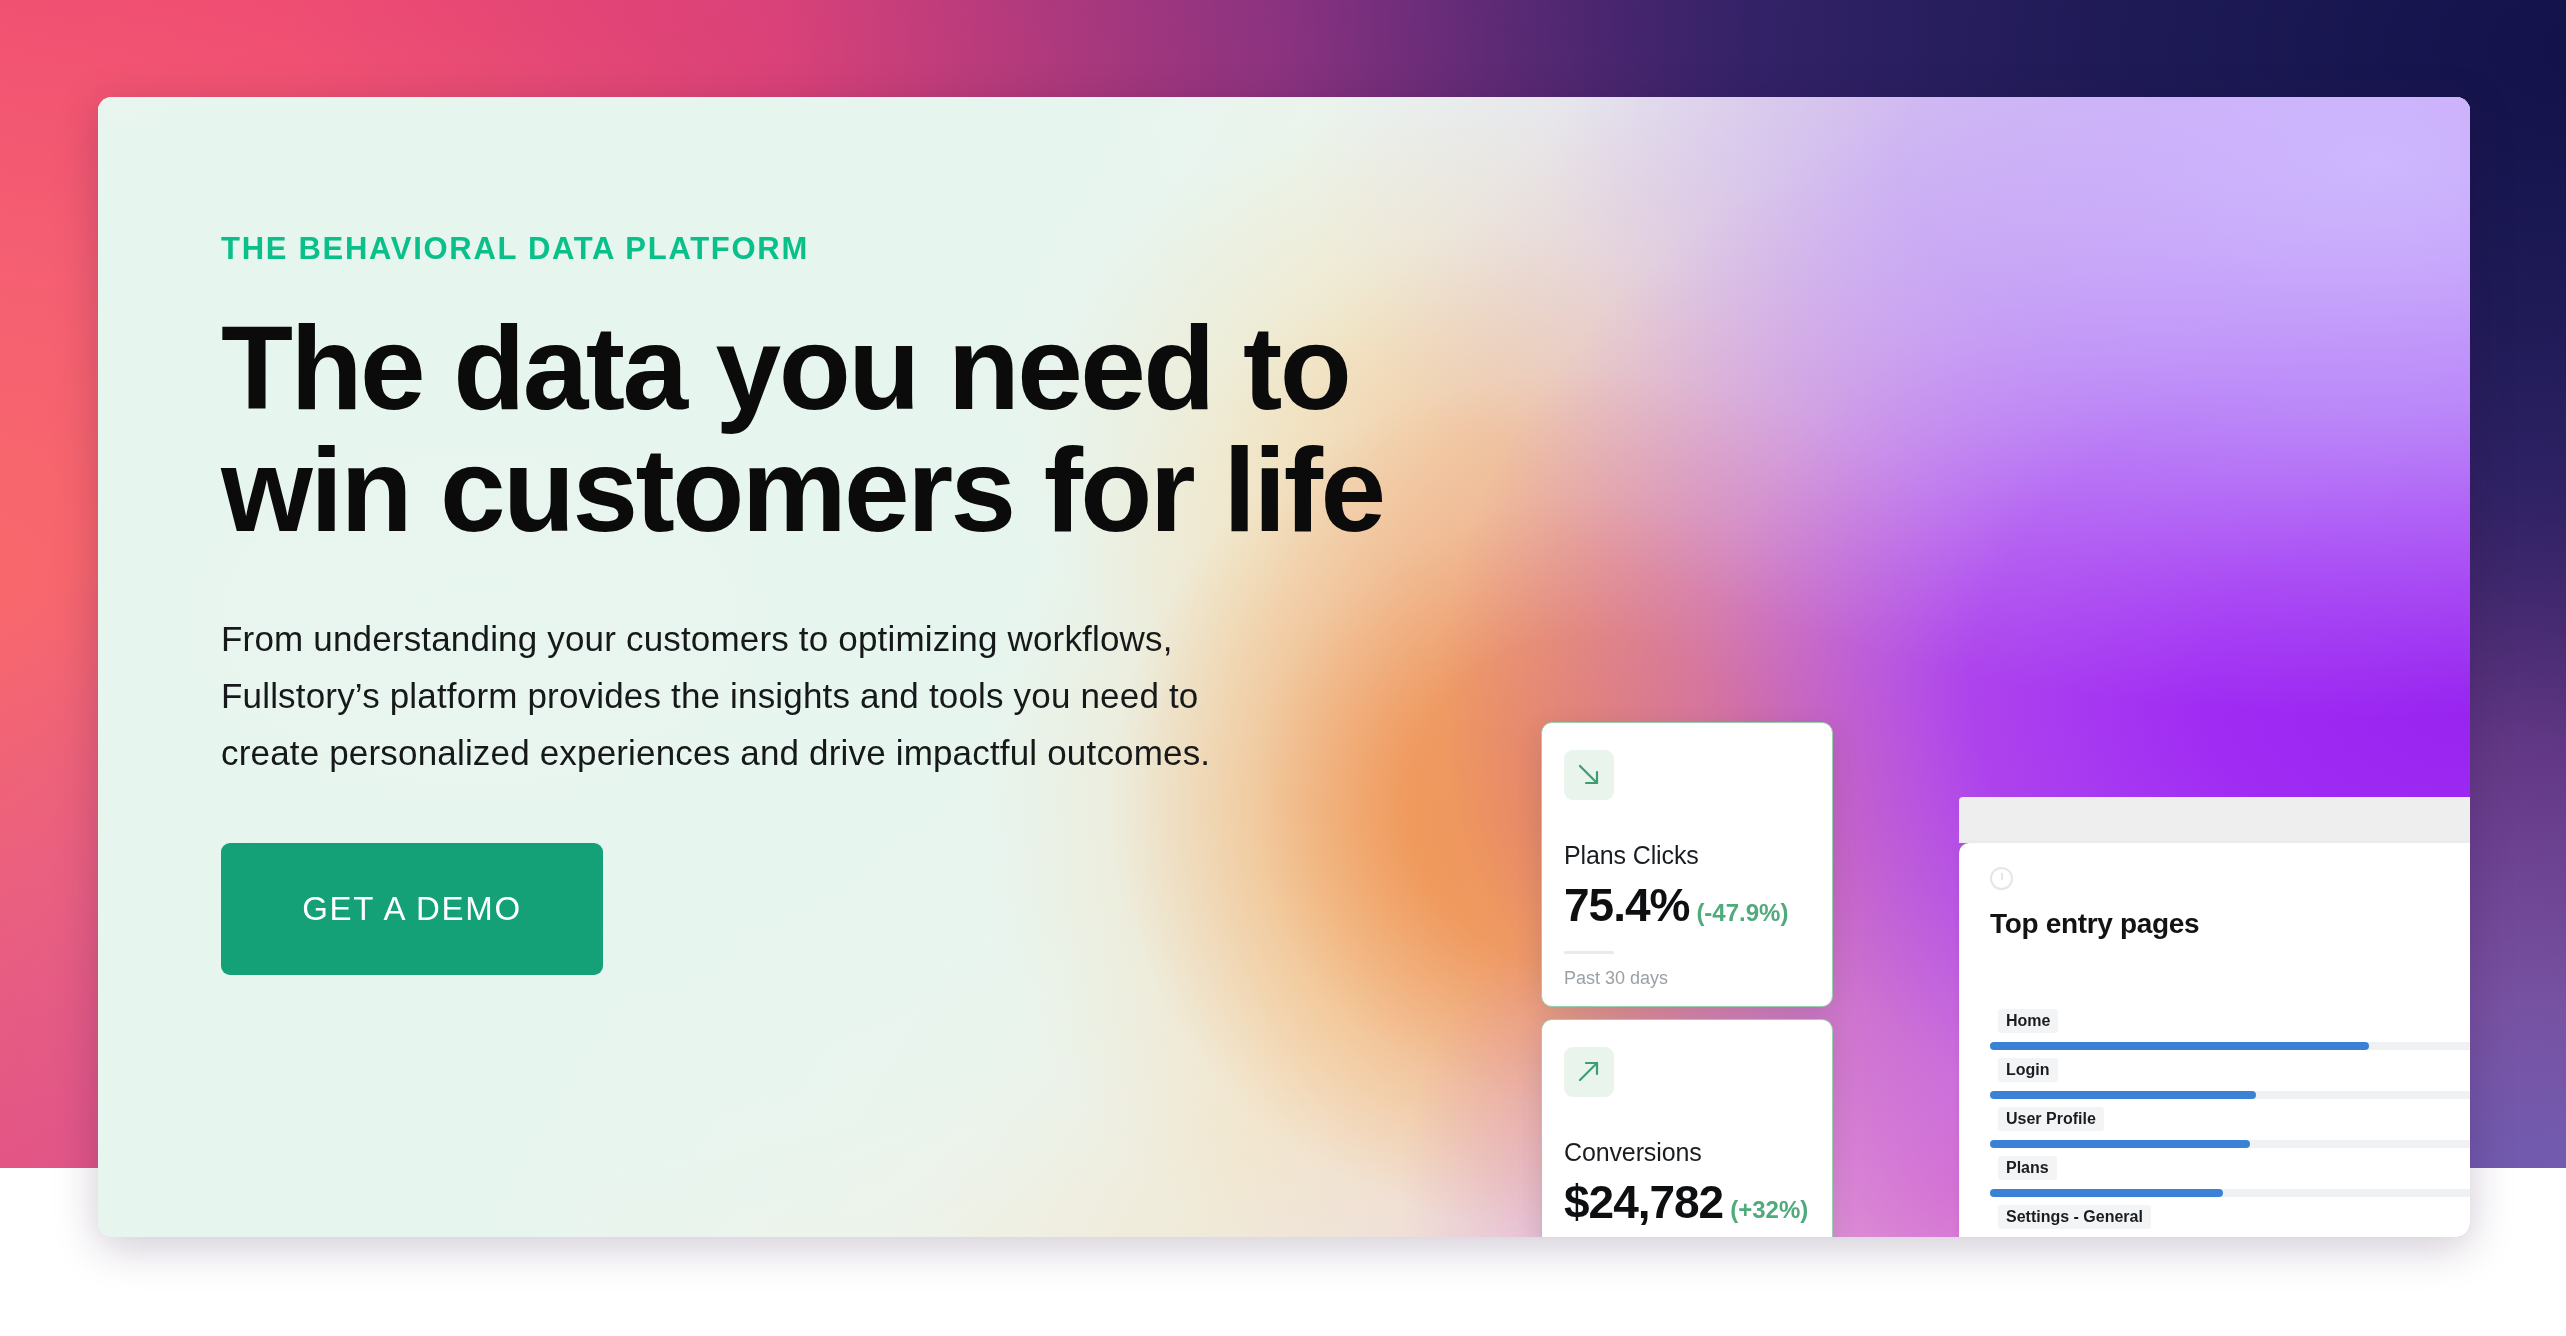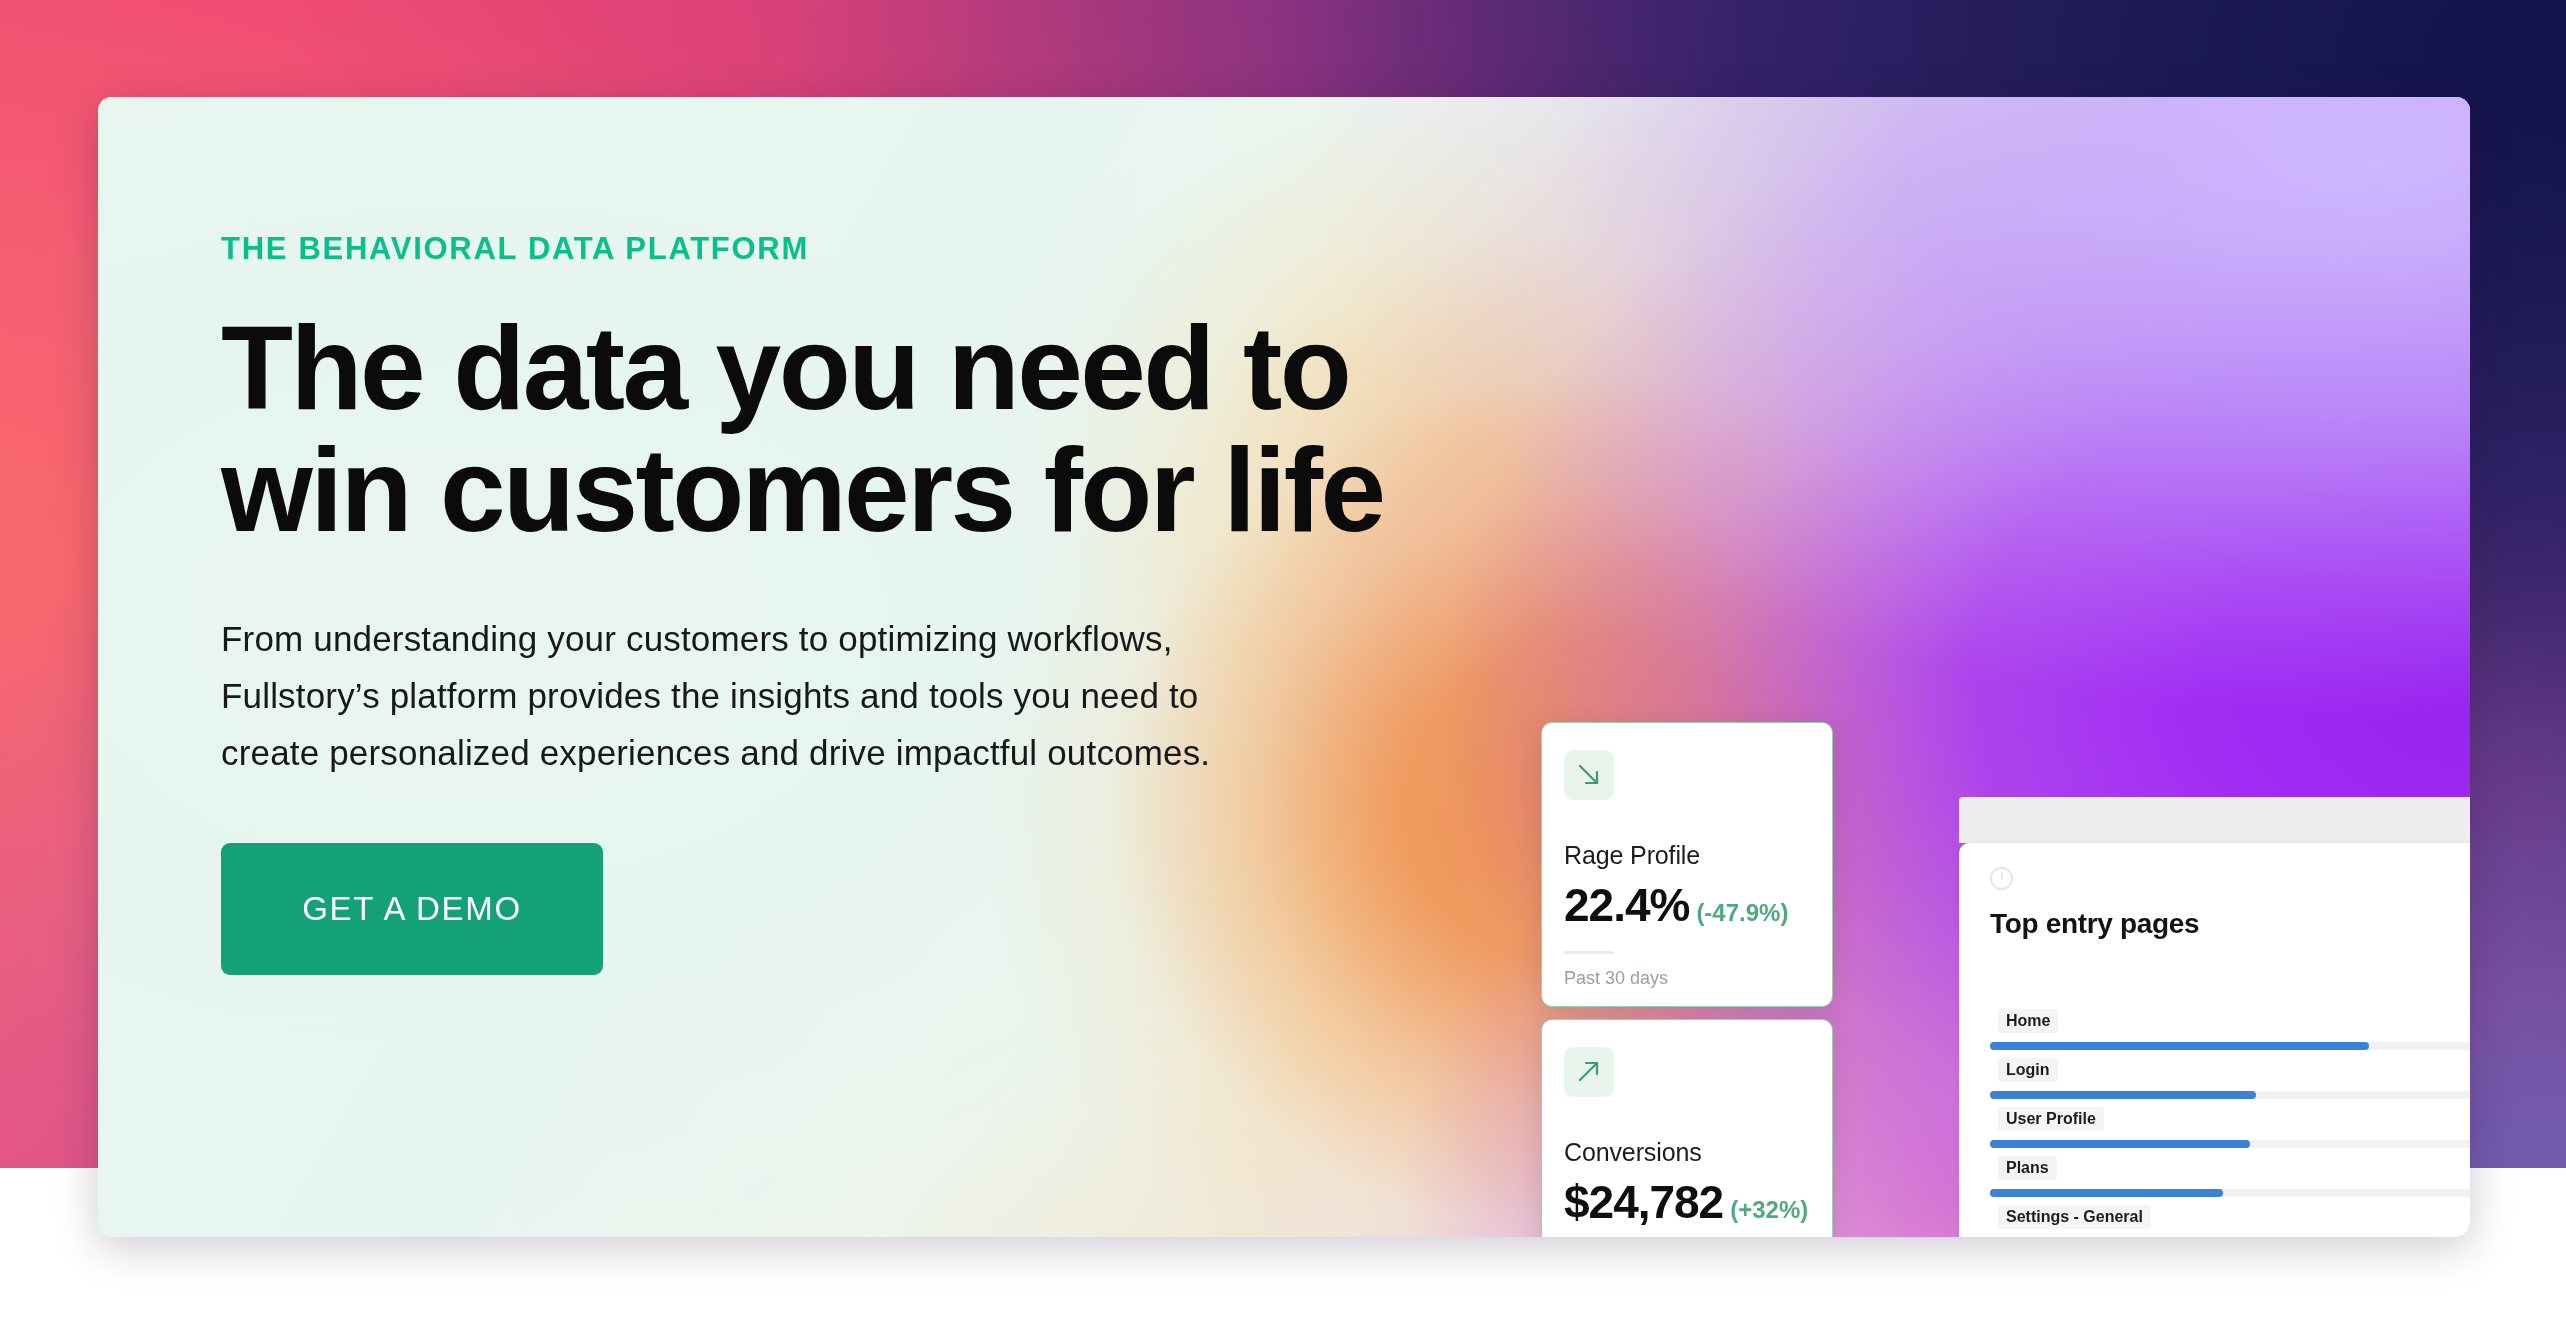--- a/index.html
+++ b/index.html
@@ -260,23 +260,23 @@
 
     </div>
 
     <div id="card-rage" class="metric-card">
       <div class="metric-icon">
         <svg width="28" height="28" viewBox="0 0 28 28" fill="none" stroke="#3d9c70" stroke-width="2.2" stroke-linecap="round" stroke-linejoin="round">
           <line x1="5" y1="5" x2="22" y2="22"></line>
             <polyline points="22,11 22,22 11,22"></polyline>
         </svg>
       </div>
-      <div class="metric-label">Rage Profile</div>
+      <div class="metric-label">Plans Clicks</div>
       <div class="metric-row">
-        <span class="metric-value">22.4%</span>
+        <span class="metric-value">75.4%</span>
         <span class="metric-delta" style="color: rgb(79, 170, 124);">(-47.9%)</span>
       </div>
       <div class="metric-rule"></div>
       <div class="metric-period">Past 30 days</div>
     </div>
 
     <div id="card-conv" class="metric-card">
       <div class="metric-icon">
         <svg width="28" height="28" viewBox="0 0 28 28" fill="none" stroke="#3d9c70" stroke-width="2.2" stroke-linecap="round" stroke-linejoin="round">
           <line x1="5" y1="22" x2="22" y2="5"></line>

